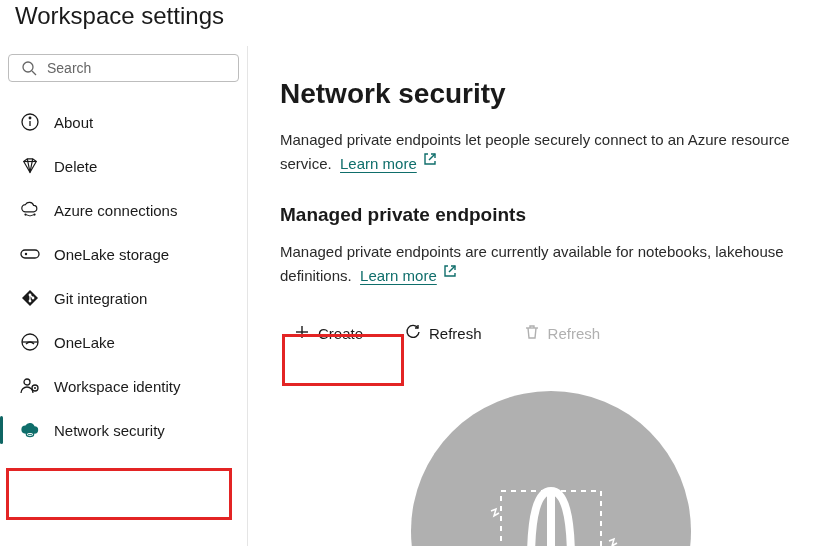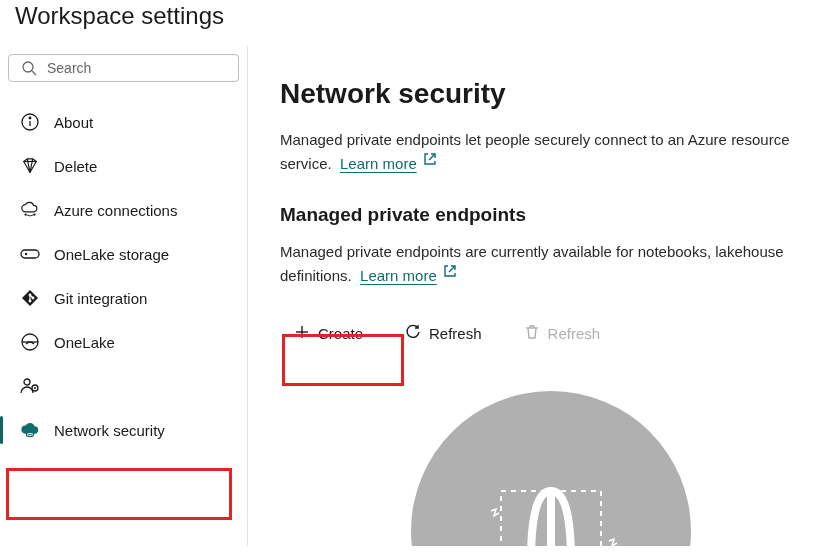--- a/index.html
+++ b/index.html
@@ -259,20 +259,21 @@
 
     <div class="nav-item">
       <span class="nav-icon">
         <svg width="20" height="18" viewBox="0 0 20 18" fill="none" stroke="#1a1a1a" stroke-width="1.3">
           <circle cx="7" cy="5" r="3"></circle>
           <path d="M1 16 A6 6 0 0 1 13 16"></path>
           <circle cx="15" cy="11" r="3"></circle>
           <circle cx="15" cy="11" r="1" fill="#1a1a1a" stroke="none"></circle>
         </svg>
       </span>
+      <span>Workspace identity</span>
     </div>
 
     <div class="nav-item selected">
       <span class="nav-icon">
         <svg width="20" height="18" viewBox="0 0 22 18" fill="#0f6e6b">
           <path d="M6 13 A4.5 4.5 0 0 1 6 4 A5.5 5.5 0 0 1 16 5 A4 4 0 0 1 16 13 Z"></path>
           <ellipse cx="11" cy="14" rx="4" ry="2.3" fill="#fff" stroke="#0f6e6b" stroke-width="1.4"></ellipse>
           <circle cx="9.5" cy="14" r="0.7" fill="#0f6e6b"></circle>
           <circle cx="12.5" cy="14" r="0.7" fill="#0f6e6b"></circle>
           <line x1="10" y1="14" x2="12" y2="14" stroke="#0f6e6b" stroke-width="1"></line>

